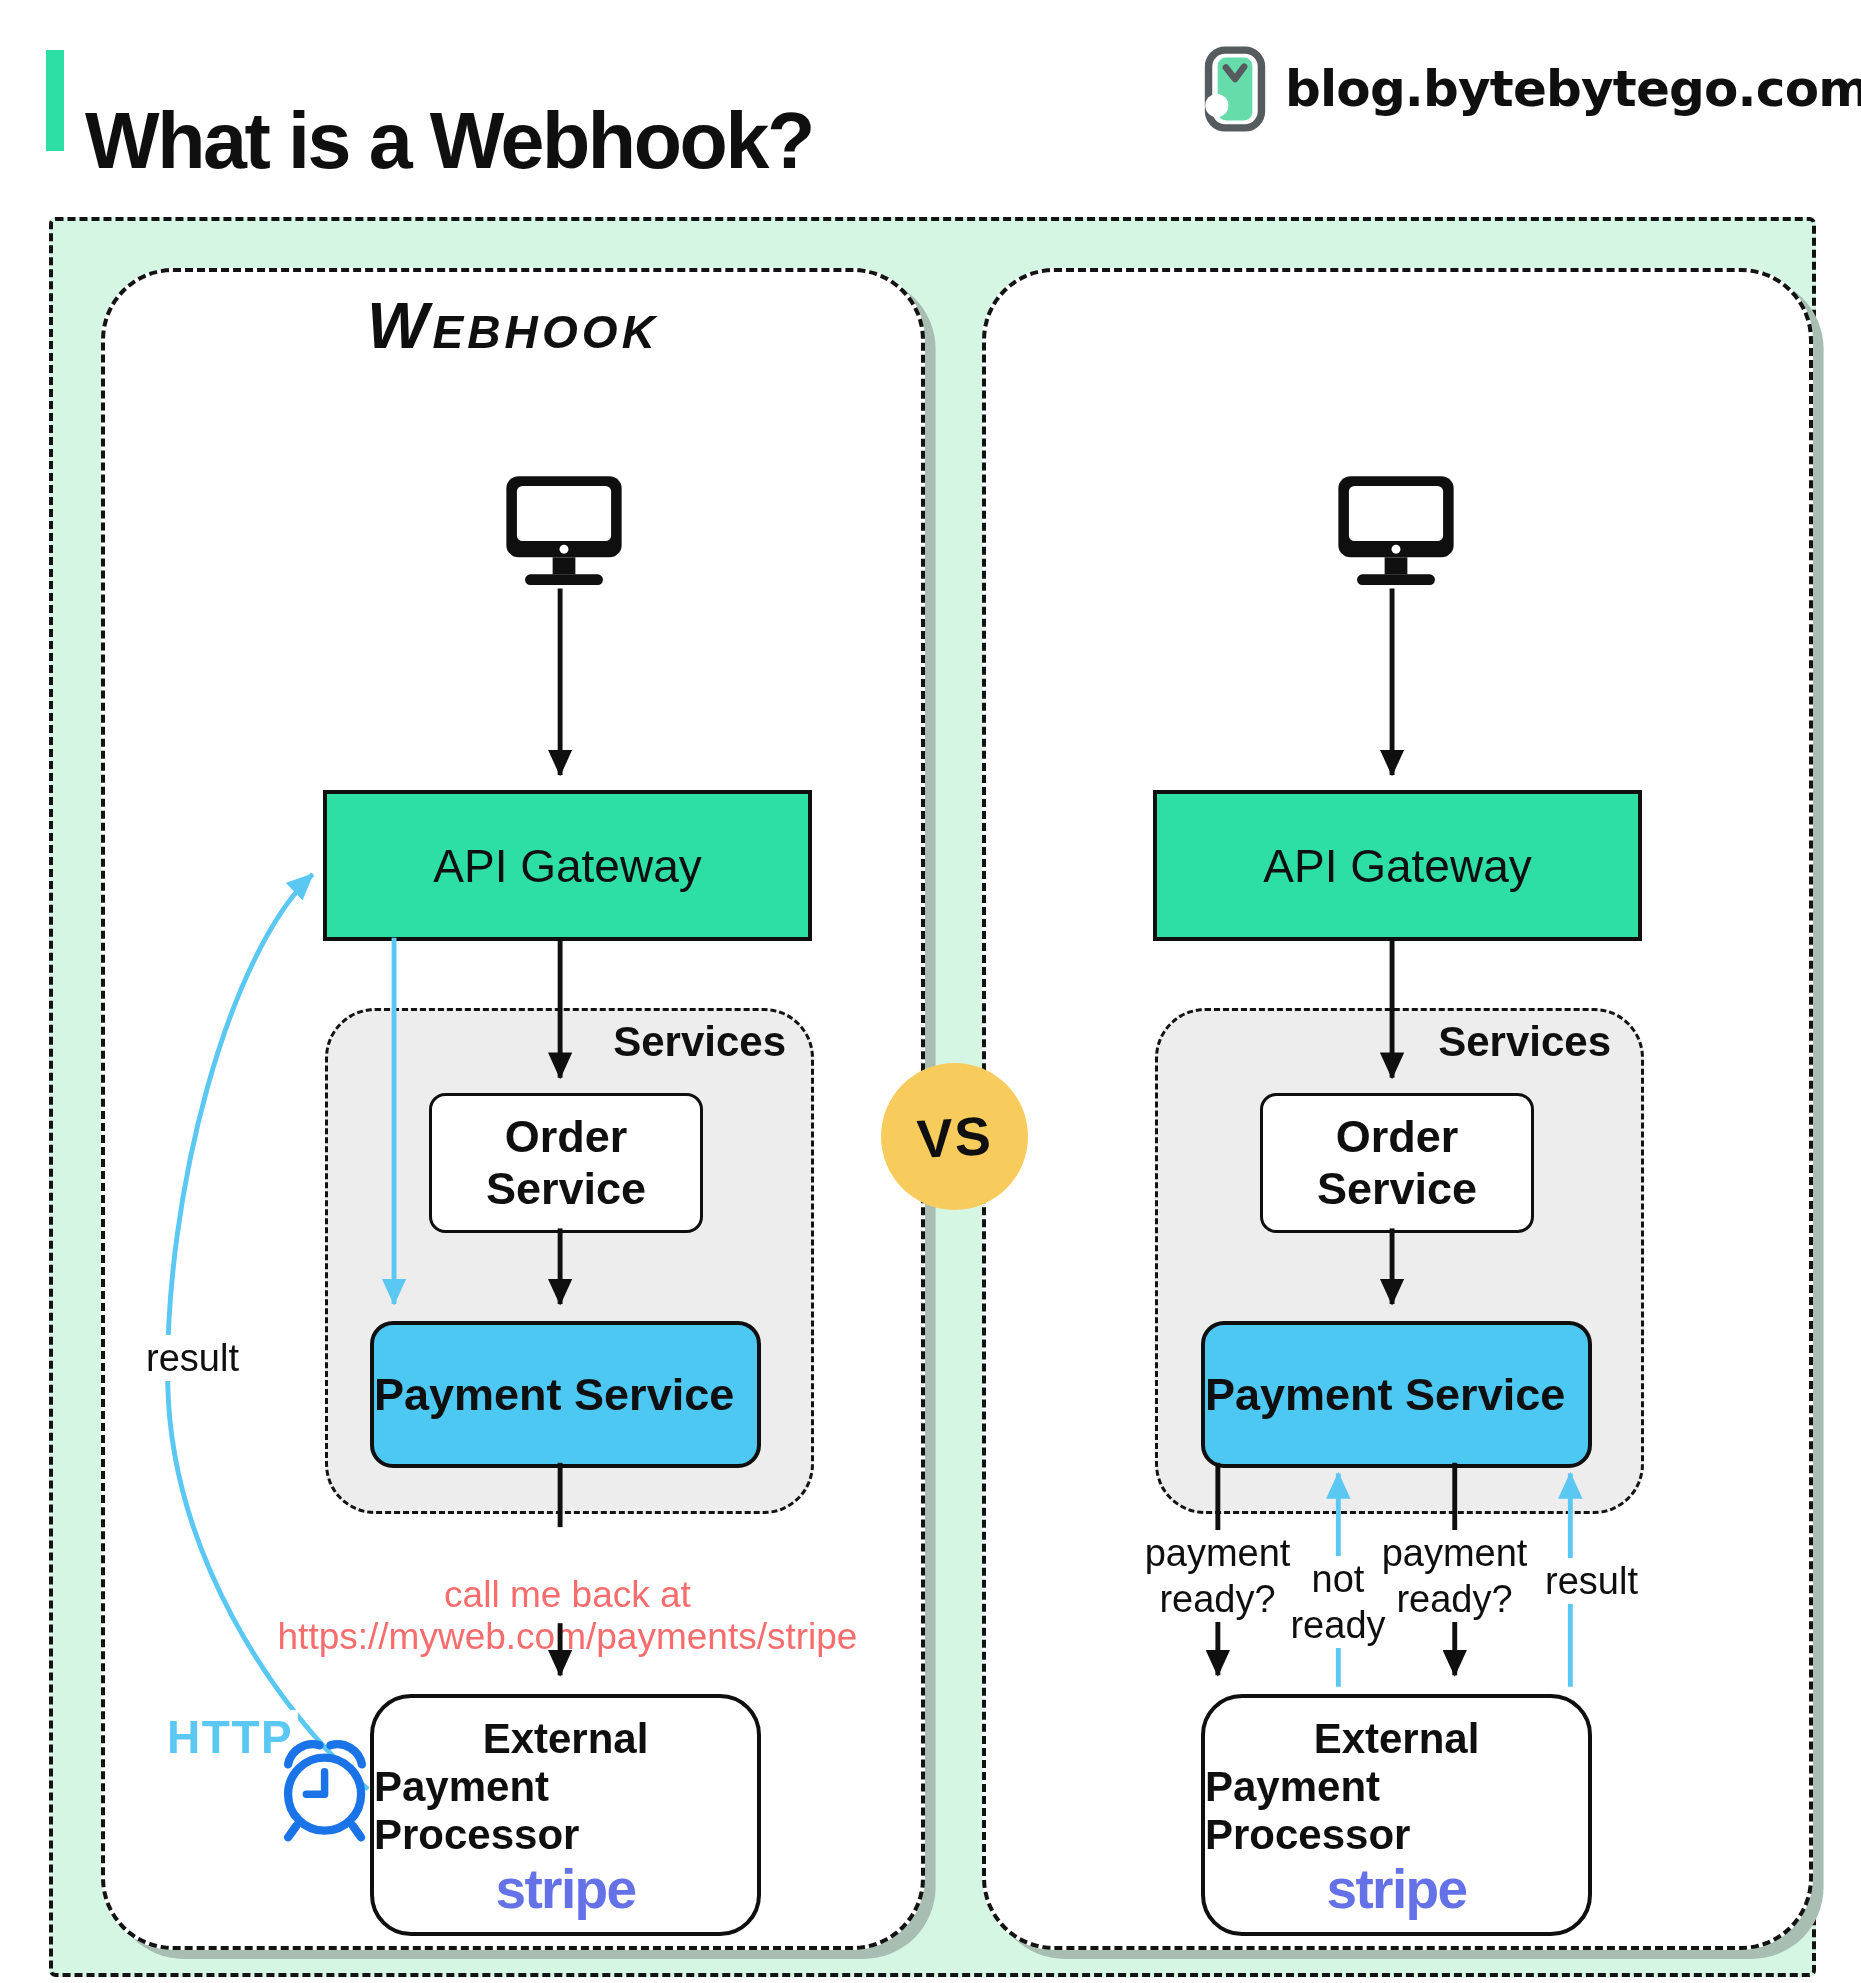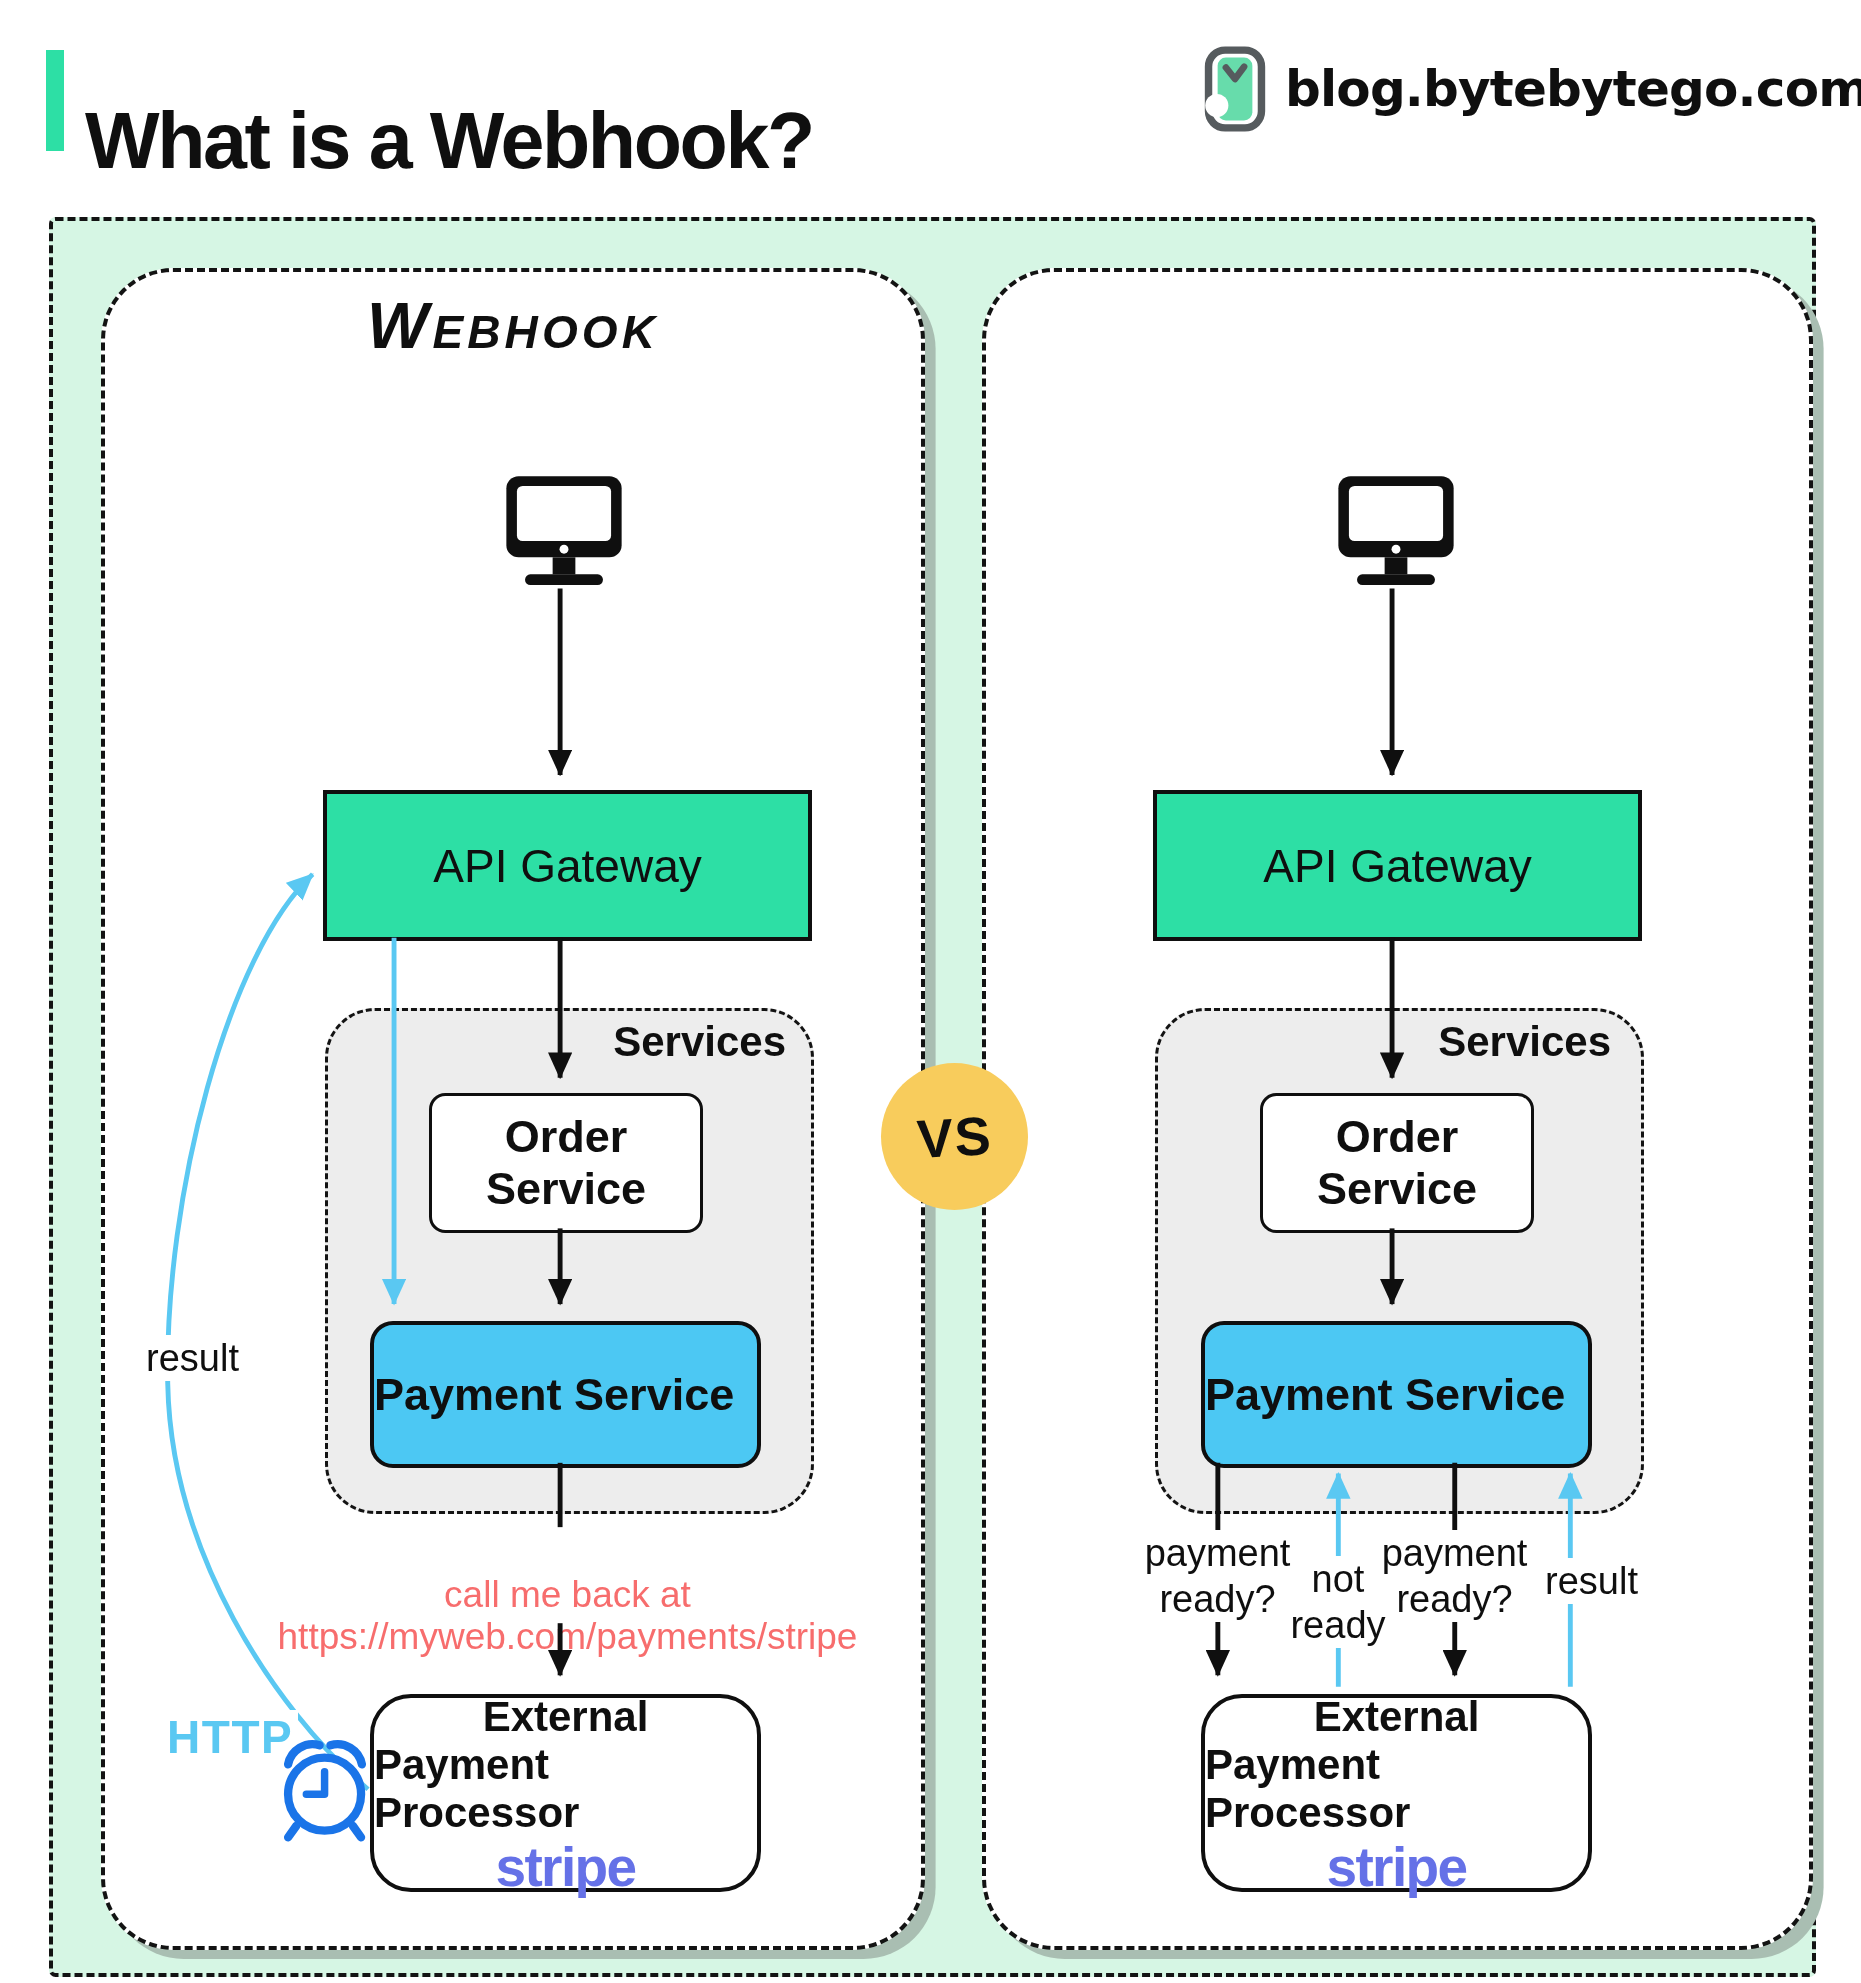--- a/index.html
+++ b/index.html
@@ -28,21 +28,21 @@
           font-size:46px;font-weight:normal;text-align:right;}
   .services-box{position:absolute;width:489px;height:506px;background:var(--services-gray);
           border:3.3px dashed #131313;border-radius:50px;box-sizing:border-box;}
   .services-label{position:absolute;font-size:42px;font-weight:bold;text-align:right;}
   .order-box{position:absolute;width:274px;height:140px;background:#fff;border:3.3px solid var(--ink);
           border-radius:16.3px;box-sizing:border-box;display:flex;flex-direction:column;align-items:center;
           justify-content:center;font-size:45px;font-weight:bold;line-height:52px;}
   .pay-box{position:absolute;width:391px;height:147px;background:var(--payment-blue);border:4.1px solid var(--ink);
           border-radius:23px;box-sizing:border-box;display:flex;align-items:center;justify-content:flex-start;
           font-size:45px;font-weight:bold;}
-  .ext-box{position:absolute;width:391px;height:198px;background:#fff;border:4.1px solid var(--ink);
+  .ext-box{position:absolute;width:391px;height:242px;background:#fff;border:4.1px solid var(--ink);
           border-radius:41px;box-sizing:border-box;display:flex;flex-direction:column;align-items:center;
           justify-content:center;padding-top:3.3px;font-size:42px;font-weight:bold;line-height:48px;}
   .stripe-logo{font-size:55px;font-weight:bold;color:var(--stripe-purple);letter-spacing:-1.6px;line-height:60px;}
   .callback-note{position:absolute;left:153px;top:1302px;width:619px;text-align:center;
           color:var(--callback-red);font-size:37px;line-height:42px;}
   
   .float-label{position:absolute;text-align:center;font-size:38px;line-height:46px;}
   .float-label span{background:#fff;padding:0 4.9px;display:inline-block;}
   .float-label span:empty{display:none;}
   .result-webhook{left:121px;top:1335px;width:143px;}

